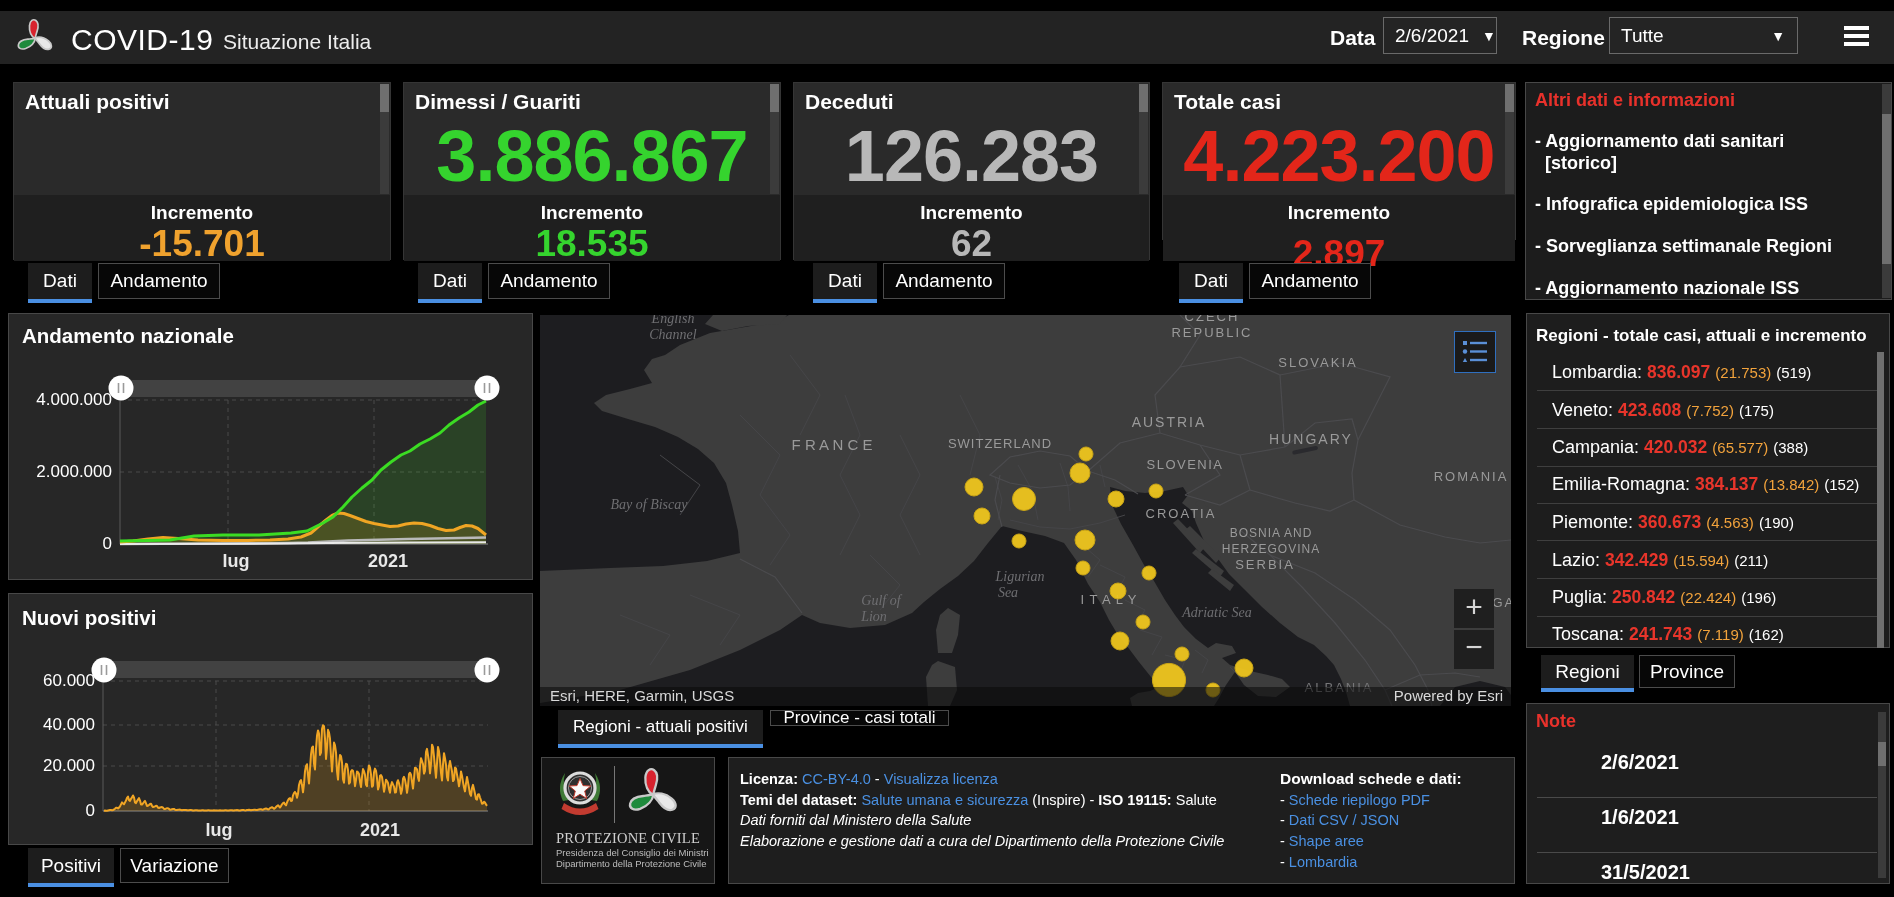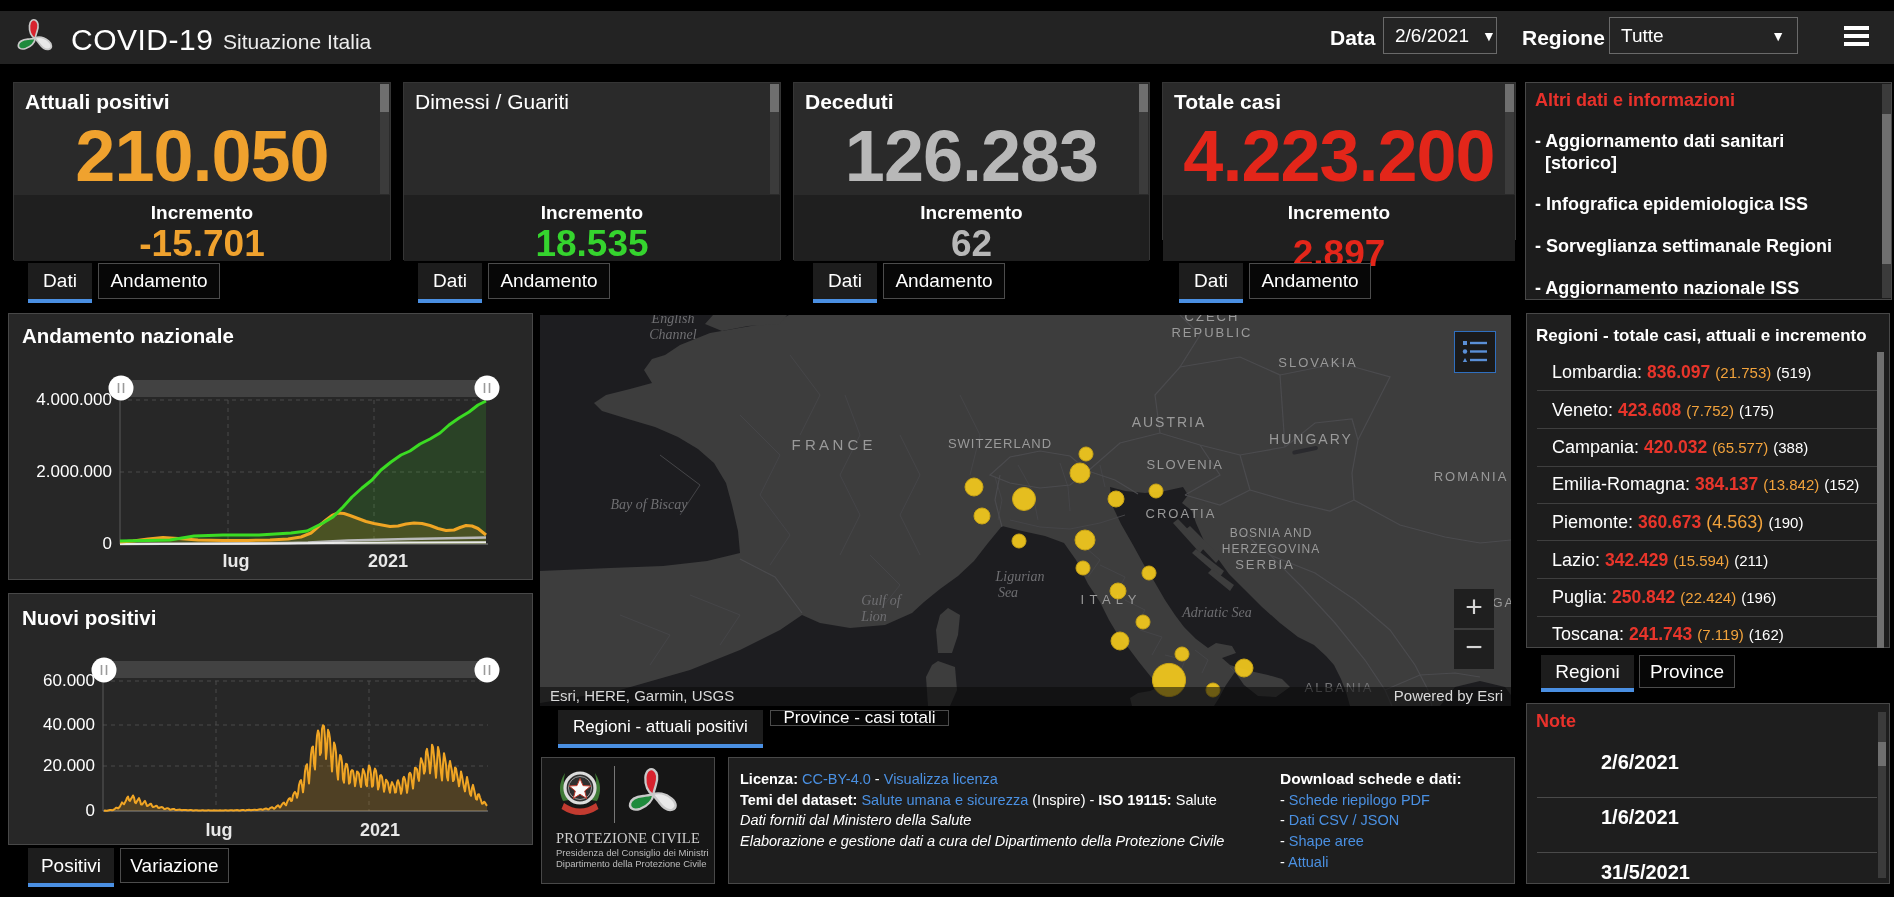--- a/index.html
+++ b/index.html
@@ -30,31 +30,31 @@
 <span class="lbl" style="left:1330px;top:26px">Data</span>
 <div class="sel" style="left:1383px;top:17px;width:114px;padding-left:11px">2/6/2021<span style="margin-left:13px;font-size:14px">▼</span></div>
 <span class="lbl" style="left:1522px;top:26px">Regione</span>
 <div class="sel" style="left:1609px;top:17px;width:189px;padding-left:11px">Tutte<span style="position:absolute;right:12px;font-size:14px">▼</span></div>
 <div class="abs" style="left:1844px;top:26px;width:25px;height:4px;background:#fff"></div>
 <div class="abs" style="left:1844px;top:34px;width:25px;height:4px;background:#fff"></div>
 <div class="abs" style="left:1844px;top:42px;width:25px;height:4px;background:#fff"></div>
 <div class="card" style="left:13px;top:82px;width:378px;height:178px">
 <div class="abs" style="left:11px;top:7px;font-size:21px;font-weight:bold;color:#fff">Attuali positivi</div>
 <div class="abs" style="left:0;top:112px;width:100%;height:66px;background:#1f1f1f"></div>
-<div class="abs" style="left:0;top:37px;width:100%;text-align:center;font-size:72px;font-weight:bold;color:#f0a22e;line-height:1;letter-spacing:-1px">210.050</div>
 <div class="abs" style="left:0;top:119px;width:100%;text-align:center;color:#fff;font-size:19px;font-weight:bold">Incremento</div>
 <div class="abs" style="left:0;top:142px;width:100%;text-align:center;font-size:37px;font-weight:bold;color:#f0a22e;line-height:1">-15.701</div>
 </div>
 <div class="sb" style="left:380px;top:84px;width:9px;height:110px"></div>
 <div class="sbt" style="left:380px;top:84px;width:9px;height:28px"></div>
 <div class="tab on" style="left:28px;top:263px;width:64px;height:40px">Dati</div>
 <div class="tab off" style="left:98px;top:263px;width:122px;height:36px">Andamento</div>
 <div class="card" style="left:403px;top:82px;width:378px;height:178px">
-<div class="abs" style="left:11px;top:7px;font-size:21px;font-weight:normal;color:#fff">Dimessi / Guariti</div>
+<div class="abs" style="left:11px;top:7px;font-size:21px;font-weight:bold;color:#fff">Dimessi / Guariti</div>
 <div class="abs" style="left:0;top:112px;width:100%;height:66px;background:#1f1f1f"></div>
+<div class="abs" style="left:0;top:37px;width:100%;text-align:center;font-size:72px;font-weight:bold;color:#35d42e;line-height:1;letter-spacing:-1px">3.886.867</div>
 <div class="abs" style="left:0;top:119px;width:100%;text-align:center;color:#fff;font-size:19px;font-weight:bold">Incremento</div>
 <div class="abs" style="left:0;top:142px;width:100%;text-align:center;font-size:37px;font-weight:bold;color:#35d42e;line-height:1">18.535</div>
 </div>
 <div class="sb" style="left:770px;top:84px;width:9px;height:110px"></div>
 <div class="sbt" style="left:770px;top:84px;width:9px;height:28px"></div>
 <div class="tab on" style="left:418px;top:263px;width:64px;height:40px">Dati</div>
 <div class="tab off" style="left:488px;top:263px;width:122px;height:36px">Andamento</div>
 <div class="card" style="left:793px;top:82px;width:357px;height:178px">
 <div class="abs" style="left:11px;top:7px;font-size:21px;font-weight:bold;color:#fff">Deceduti</div>
 <div class="abs" style="left:0;top:112px;width:100%;height:66px;background:#1f1f1f"></div>
@@ -267,21 +267,21 @@
 <div class="tab off" style="left:770px;top:710px;width:179px;height:16px;font-size:17px">Province - casi totali</div>
 <div class="panel" style="left:1526px;top:313px;width:364px;height:335px;background:#1d1d1d"></div>
 <div class="abs" style="left:1536px;top:326px;font-size:17px;font-weight:bold;color:#fff">Regioni - totale casi, attuali e incremento</div>
 <div class="abs" style="left:1552px;top:362px;font-size:18px;color:#fff;white-space:nowrap">Lombardia: <span style="color:#e8352b;font-weight:bold;font-size:17.5px">836.097</span> <span style="color:#f2a33c;font-size:15px">(21.753)</span> <span style="font-size:15px">(519)</span></div>
 <div class="abs" style="left:1552px;top:400px;font-size:18px;color:#fff;white-space:nowrap">Veneto: <span style="color:#e8352b;font-weight:bold;font-size:17.5px">423.608</span> <span style="color:#f2a33c;font-size:15px">(7.752)</span> <span style="font-size:15px">(175)</span></div>
 <div class="abs" style="left:1537px;top:390px;width:340px;height:1px;background:#3f3f3f"></div>
 <div class="abs" style="left:1552px;top:437px;font-size:18px;color:#fff;white-space:nowrap">Campania: <span style="color:#e8352b;font-weight:bold;font-size:17.5px">420.032</span> <span style="color:#f2a33c;font-size:15px">(65.577)</span> <span style="font-size:15px">(388)</span></div>
 <div class="abs" style="left:1537px;top:428px;width:340px;height:1px;background:#3f3f3f"></div>
 <div class="abs" style="left:1552px;top:474px;font-size:18px;color:#fff;white-space:nowrap">Emilia-Romagna: <span style="color:#e8352b;font-weight:bold;font-size:17.5px">384.137</span> <span style="color:#f2a33c;font-size:15px">(13.842)</span> <span style="font-size:15px">(152)</span></div>
 <div class="abs" style="left:1537px;top:466px;width:340px;height:1px;background:#3f3f3f"></div>
-<div class="abs" style="left:1552px;top:512px;font-size:18px;color:#fff;white-space:nowrap">Piemonte: <span style="color:#e8352b;font-weight:bold;font-size:17.5px">360.673</span> <span style="color:#f2a33c;font-size:18px">(4.563)</span> <span style="font-size:15px">(190)</span></div>
+<div class="abs" style="left:1552px;top:512px;font-size:18px;color:#fff;white-space:nowrap">Piemonte: <span style="color:#e8352b;font-weight:bold;font-size:17.5px">360.673</span> <span style="color:#f2a33c;font-size:15px">(4.563)</span> <span style="font-size:15px">(190)</span></div>
 <div class="abs" style="left:1537px;top:503px;width:340px;height:1px;background:#3f3f3f"></div>
 <div class="abs" style="left:1552px;top:550px;font-size:18px;color:#fff;white-space:nowrap">Lazio: <span style="color:#e8352b;font-weight:bold;font-size:17.5px">342.429</span> <span style="color:#f2a33c;font-size:15px">(15.594)</span> <span style="font-size:15px">(211)</span></div>
 <div class="abs" style="left:1537px;top:540px;width:340px;height:1px;background:#3f3f3f"></div>
 <div class="abs" style="left:1552px;top:587px;font-size:18px;color:#fff;white-space:nowrap">Puglia: <span style="color:#e8352b;font-weight:bold;font-size:17.5px">250.842</span> <span style="color:#f2a33c;font-size:15px">(22.424)</span> <span style="font-size:15px">(196)</span></div>
 <div class="abs" style="left:1537px;top:578px;width:340px;height:1px;background:#3f3f3f"></div>
 <div class="abs" style="left:1552px;top:624px;font-size:18px;color:#fff;white-space:nowrap">Toscana: <span style="color:#e8352b;font-weight:bold;font-size:17.5px">241.743</span> <span style="color:#f2a33c;font-size:15px">(7.119)</span> <span style="font-size:15px">(162)</span></div>
 <div class="abs" style="left:1537px;top:616px;width:340px;height:1px;background:#3f3f3f"></div>
 <div class="sbt" style="left:1877px;top:352px;width:7px;height:296px"></div>
 <div class="tab on" style="left:1541px;top:655px;width:93px;height:37px">Regioni</div>
 <div class="tab off" style="left:1639px;top:655px;width:96px;height:33px">Province</div>
@@ -319,13 +319,13 @@
 <div><b>Licenza:</b> <span class="rlink">CC-BY-4.0</span> - <span class="rlink">Visualizza licenza</span></div>
 <div><b>Temi del dataset:</b> <span class="rlink">Salute umana e sicurezza</span> (Inspire) - <b>ISO 19115:</b> Salute</div>
 <div style="font-style:italic">Dati forniti dal Ministero della Salute</div>
 <div style="font-style:italic">Elaborazione e gestione dati a cura del Dipartimento della Protezione Civile</div>
 </div>
 <div class="abs" style="left:1280px;top:769px;font-size:14.5px;color:#fff;line-height:20.7px;white-space:nowrap">
 <div style="font-weight:bold;font-size:15.5px">Download schede e dati:</div>
 <div>- <span class="rlink">Schede riepilogo PDF</span></div>
 <div>- <span class="rlink">Dati CSV / JSON</span></div>
 <div>- <span class="rlink">Shape aree</span></div>
-<div>- <span class="rlink">Attuali</span></div>
+<div>- <span class="rlink">Lombardia</span></div>
 </div>
 </body></html>

